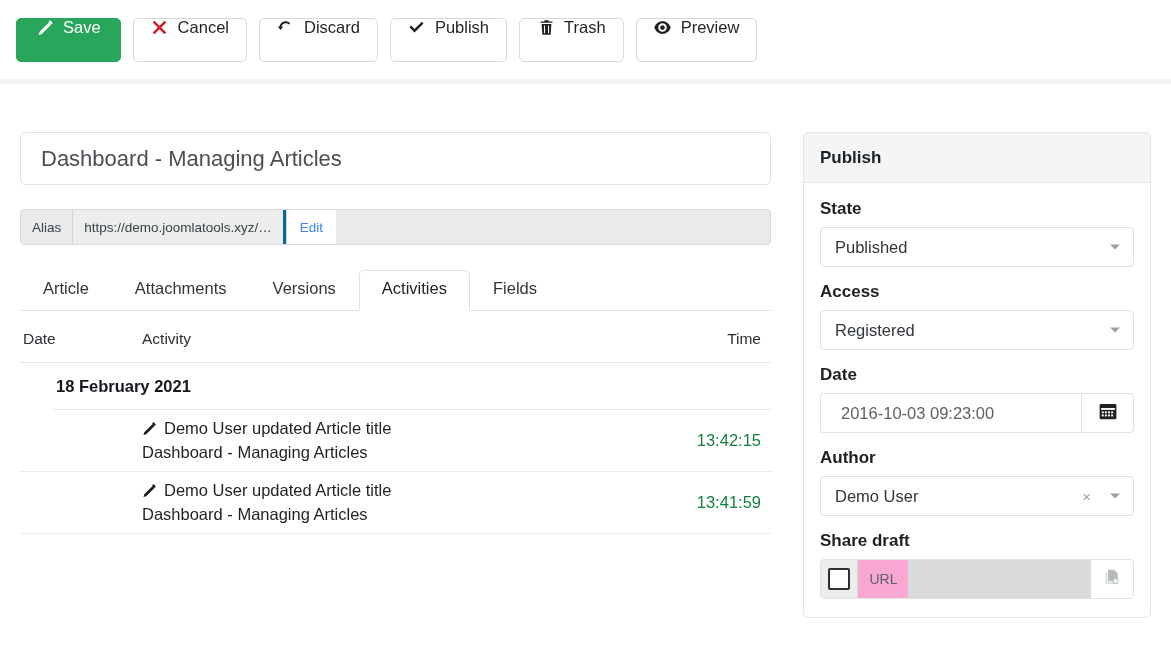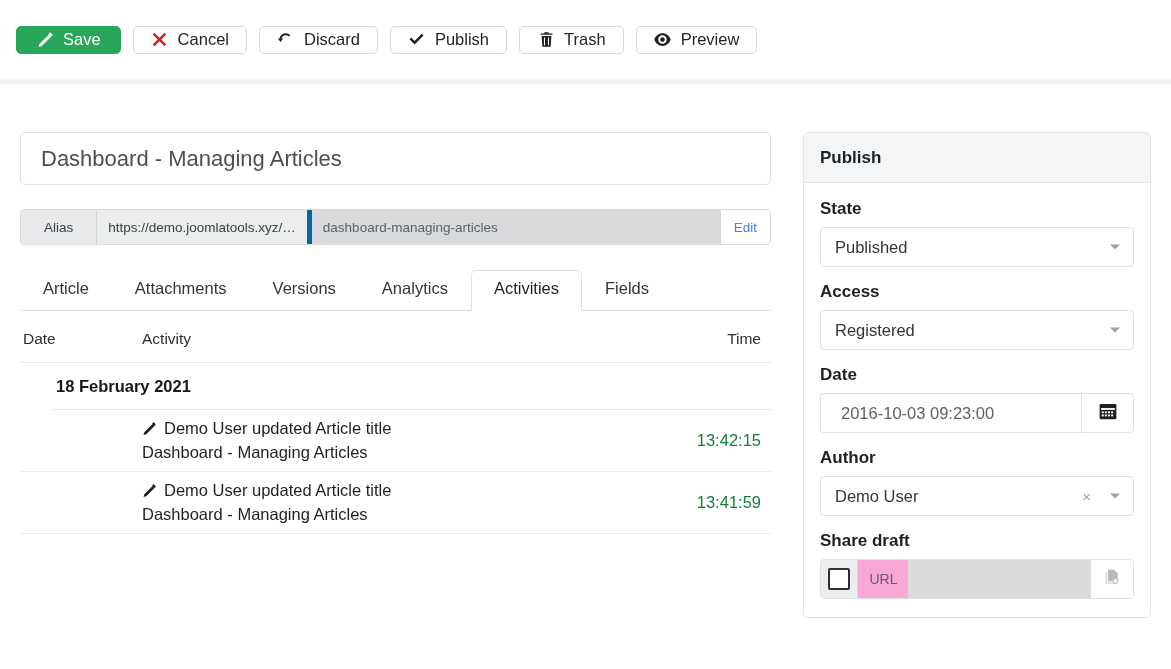--- a/index.html
+++ b/index.html
@@ -19,22 +19,22 @@
     background: #ffffff;
     display: flex; align-items: center;
     padding-left: 16px;
     gap: 12px;
   }
   .toolbar-sep {
     position: absolute; left: 0; top: 79px; width: 1171px; height: 5px;
     background: #f1f2f3;
   }
   .tb-btn {
-    height: 28px;
-    display: inline-flex; align-items: center; gap: 9px;
+    height: 44px;
+    display: inline-flex; gap: 9px;
     padding: 0 17px;
     border: 1px solid #d7d9db;
     border-radius: 5px;
     background: #ffffff;
     font-size: 16.5px;
     color: #22262a;
     cursor: pointer;
     white-space: nowrap;
     line-height: 1;
   }
@@ -68,30 +68,30 @@
   .alias-bar {
     margin-top: 24px;
     width: 751px; height: 36px;
     display: flex; align-items: stretch;
     border: 1px solid #d8dadc;
     border-radius: 4px;
     overflow: hidden;
     background: #e9eaeb;
   }
   .alias-label {
-    display:flex; align-items:center; padding: 0 23px;
+    display:flex; align-items:center; padding: 0 11px;
     background: #e9eaeb;
     font-size: 13.5px; color: #3c4146;
     border-right: 1px solid #d2d4d6;
   }
   .alias-url {
     display:flex; align-items:center; padding: 4px 11px;
     background: #eceded;
     font-size: 13.5px; color: #3c4146;
-    border-right: 5px solid #0369a1;
+    border-right: 3px solid #0369a1;
     max-width: 215px; overflow: hidden; white-space: nowrap;
   }
   .alias-slug {
     flex: 1;
     display:flex; align-items:center; padding: 0 11px;
     background: #d9dadb;
     font-size: 13.5px; color: #5d6267;
     white-space: nowrap; overflow: hidden;
   }
   .alias-edit {
@@ -333,30 +333,28 @@
   <div class="content">
 
     <div class="left-col">
 
       <input class="title-input" type="text" value="Dashboard - Managing Articles" placeholder="Title" style="">
 
       
       <div class="alias-bar">
         <div class="alias-label">Alias</div>
         <div class="alias-url">https://demo.joomlatools.xyz/…</div>
-        <div class="alias-slug">dashboard-managing-articles</div>
         <div class="alias-edit">Edit</div>
       </div>
 
       
       <div class="tabs">
         <div class="tab">Article</div>
         <div class="tab">Attachments</div>
         <div class="tab">Versions</div>
-        <div class="tab">Analytics</div>
         <div class="tab active">Activities</div>
         <div class="tab">Fields</div>
       </div>
 
       
       <div class="act-table">
 
         <div class="act-head">
           <div class="col-date">Date</div>
           <div class="col-activity">Activity</div>

